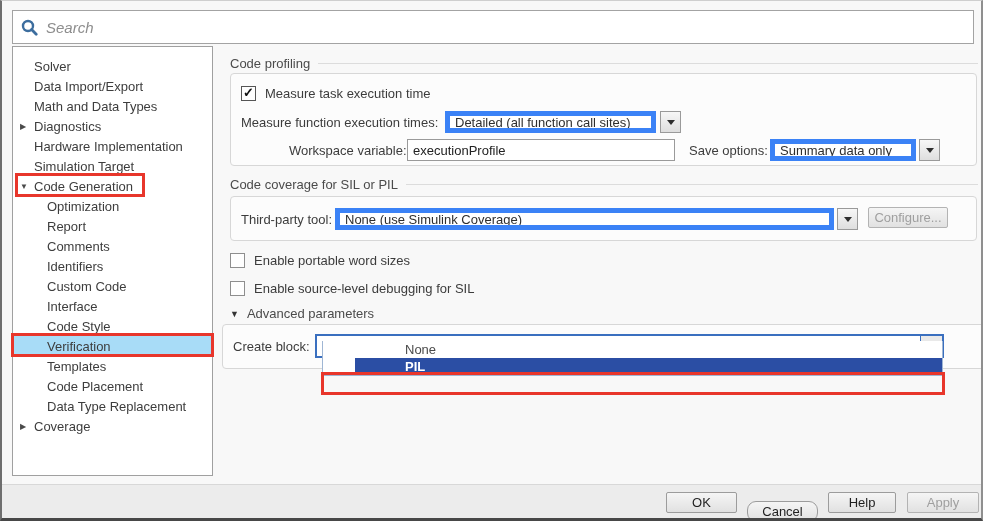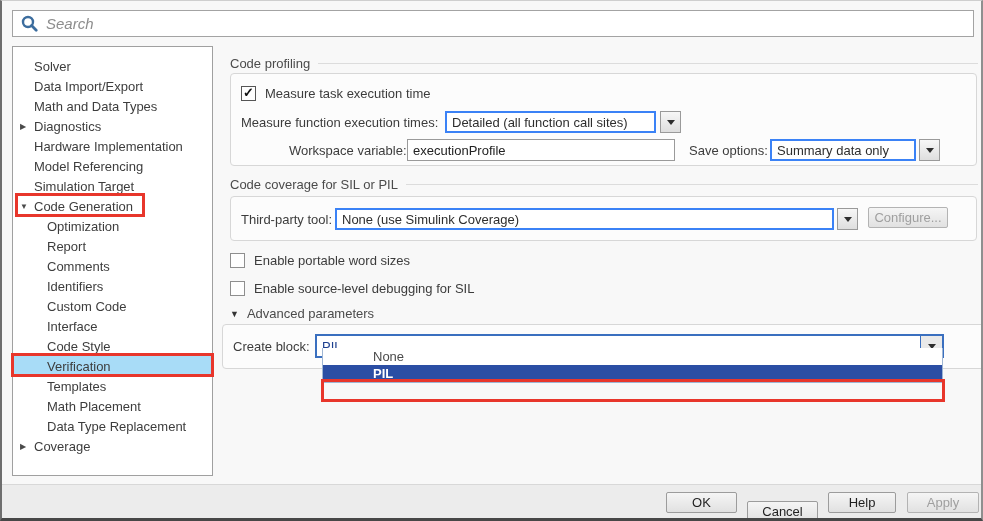--- a/index.html
+++ b/index.html
@@ -5,21 +5,21 @@
   * { box-sizing: border-box; margin: 0; padding: 0; }
   body { font-family: "Liberation Sans", sans-serif; background: #ffffff; }
   #win {
     position: relative; width: 983px; height: 521px;
     background: #f8f8f8; overflow: hidden;
     border-left: 2px solid #6e6e6e; border-right: 2px solid #8f8f8f;
     border-top: 1px solid #cfcfcf; border-bottom: 3px solid #474747;
   }
   
   .search-box {
-    position: absolute; left: 10px; top: 9px; width: 962px; height: 27px;
+    position: absolute; left: 10px; top: 9px; width: 962px; height: 34px;
     background: #ffffff; border: 1px solid #a3a3a3;
     display: flex; align-items: center; padding-left: 8px; gap: 8px;
   }
   .search-box input {
     flex: 1; border: none; outline: none; background: transparent;
     font-family: "Liberation Sans", sans-serif;
     font-size: 15px; font-style: italic; color: #555;
   }
   .search-box input::placeholder { color: #8d8d8d; font-style: italic; }
   
@@ -55,21 +55,21 @@
   
   .cb {
     width: 15px; height: 15px; background: #fefefe; border: 1px solid #8e8e8e;
     display: inline-flex; align-items: center; justify-content: center;
     font-size: 13px; color: #111; flex: none;
   }
   .cb.checked { border-color: #555; }
   .cb.checked::before { content: "\2713"; font-weight: bold; margin-top: -1px; }
   
   .combo-field {
-    height: 22px; background: #ffffff; border: 2px solid #3b82f6;
+    height: 22px; background: #ffffff; border: 5px solid #3b82f6;
     display: flex; align-items: center; padding-left: 5px;
     font-size: 13px; color: #2e2e2e; white-space: nowrap; overflow: hidden;
   }
   .arrow-btn {
     width: 21px; height: 22px; border: 1px solid #9a9a9a;
     background: linear-gradient(#f7f7f7, #dedede);
     display: inline-flex; align-items: center; justify-content: center; flex: none;
   }
   .tri { width: 0; height: 0; border-left: 4px solid transparent;
     border-right: 4px solid transparent; border-top: 5px solid #2e2e2e; }
@@ -134,23 +134,20 @@
         <span class="lbl">Math and Data Types</span>
       </div>
     <div class="nav-item">
         <span class="tw">▶</span>
         <span class="lbl">Diagnostics</span>
       </div>
     <div class="nav-item">
         <span class="lbl">Hardware Implementation</span>
       </div>
     <div class="nav-item">
-        <span class="lbl">Model Referencing</span>
-      </div>
-    <div class="nav-item">
         <span class="lbl">Simulation Target</span>
       </div>
     <div class="nav-item">
       <span class="tw">▼</span>
       <span class="lbl">Code Generation</span>
       <span class="annot" style="left:2px; top:-3px; width:130px; height:24px;"></span>
     </div>
     <div class="nav-item lvl2">
         <span class="lbl">Optimization</span>
       </div>
@@ -173,21 +170,21 @@
         <span class="lbl">Code Style</span>
       </div>
     <div class="nav-item lvl2 selected">
       <span class="lbl">Verification</span>
       <span class="annot" style="left:-2px; top:-3px; width:203px; height:24px;"></span>
     </div>
     <div class="nav-item lvl2">
         <span class="lbl">Templates</span>
       </div>
     <div class="nav-item lvl2">
-        <span class="lbl">Math Placement</span>
+        <span class="lbl">Code Placement</span>
       </div>
     <div class="nav-item lvl2">
         <span class="lbl">Data Type Replacement</span>
       </div>
     <div class="nav-item">
         <span class="tw">▶</span>
         <span class="lbl">Coverage</span>
       </div>
   </div>
 
@@ -262,27 +259,27 @@
         <span class="lbl13">Create block:</span>
       </div>
       <div class="combo-focus" style="left:92px; top:9px; width:629px;">
         <span class="val">PIL</span>
         <span class="arr">
             <span class="tri"></span>
           </span>
       </div>
     </div>
 
-    <div class="dd-list" style="left:100px; top:302px; width:621px;">
+    <div class="dd-list" style="left:100px; top:295px; width:621px;padding-left:32px;">
       <div class="dd-item">None</div>
       <div class="dd-item selected">PIL</div>
       <div class="annot" style="left:-2px; top:31px; width:624px; height:23px;"></div>
     </div>
   </div>
 
   <div class="footer">
     <div class="btn" style="left:664px; top:7px; width:71px;">OK</div>
-    <div class="btn" style="left:745px; top:16px; width:71px;">Cancel</div>
+    <div class="btn" style="left:745px; top:16px; width:71px;border-radius:9px;">Cancel</div>
     <div class="btn" style="left:826px; top:7px; width:68px;">Help</div>
     <div class="btn disabled" style="left:905px; top:7px; width:72px;">Apply</div>
   </div>
 
 </div>
 
 </body></html>

